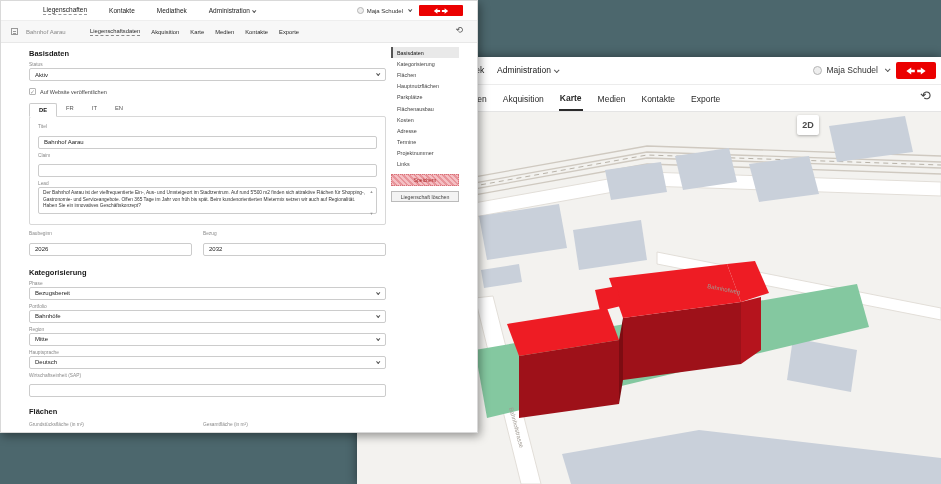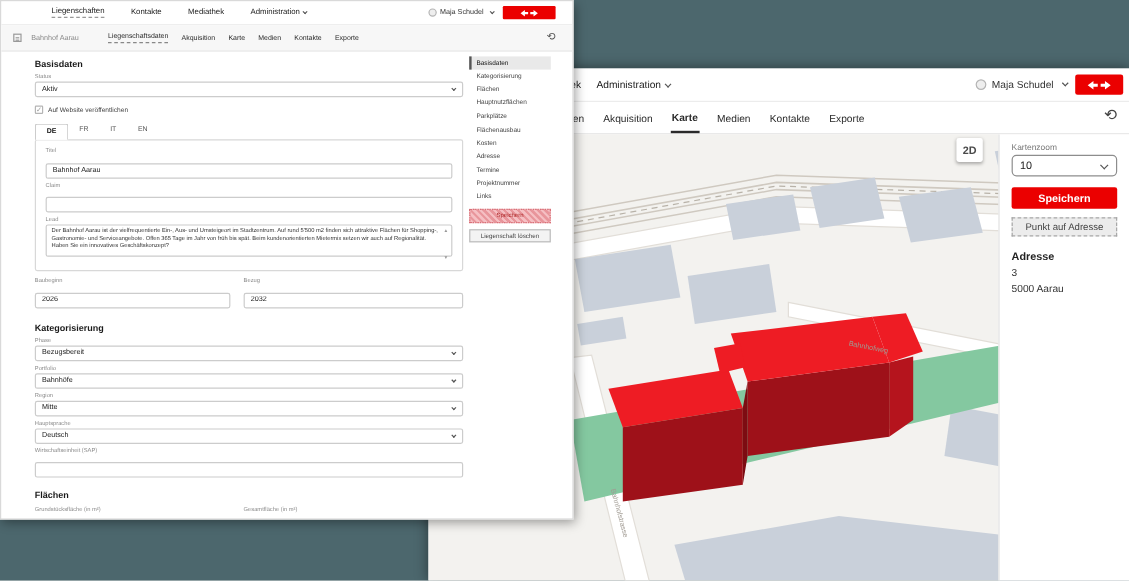--- a/index.html
+++ b/index.html
@@ -147,32 +147,20 @@
           <polygon points="252,166 370,152 384,190 266,206" fill="#ee1c24"></polygon>
           <polygon points="238,178 260,174 264,194 243,199" fill="#ee1c24"></polygon>
           <polygon points="370,152 398,149 412,181 384,190" fill="#ee1c24"></polygon>
         </g>
 
         <text transform="translate(152,296) rotate(75)" font-size="6" fill="#a09a92">Bahnhofstrasse</text>
         <text transform="translate(350,176) rotate(11)" font-size="6" fill="#a09a92">Bahnhofweg</text>
       </svg>
       <div class="btn-2d">2D</div>
 
-      <div class="map-side">
-        <div class="ms-label">Kartenzoom</div>
-        <div class="ms-select">
-          <span>10</span>
-          <span class="chev"></span>
-        </div>
-        <div class="ms-save" style="background:#EB0000">Speichern</div>
-        <div class="ms-point">Punkt auf Adresse</div>
-        <div class="ms-addr-h">Adresse</div>
-        <div class="ms-addr">3</div>
-        <div class="ms-addr">5000 Aarau</div>
-      </div>
     </div>
   </div>
 
   <div class="lw">
     <div class="lw-nav">
       <span class="nav-item active">Liegenschaften</span>
       <span class="nav-item">Kontakte</span>
       <span class="nav-item">Mediathek</span>
       <span class="nav-item"><span>Administration</span><span class="chev-s"></span></span>
     </div>

